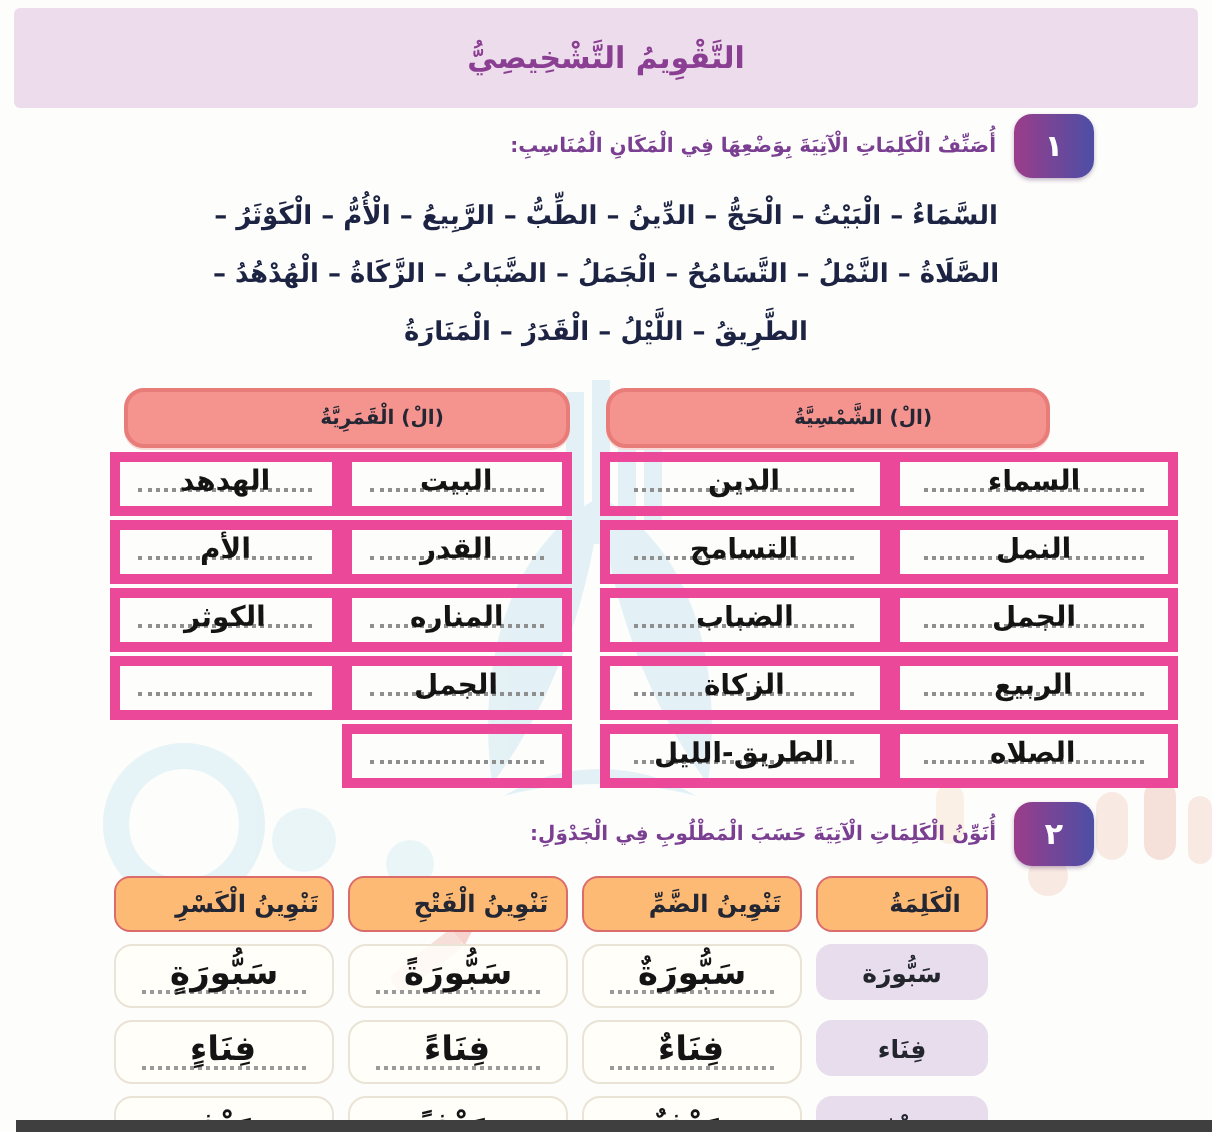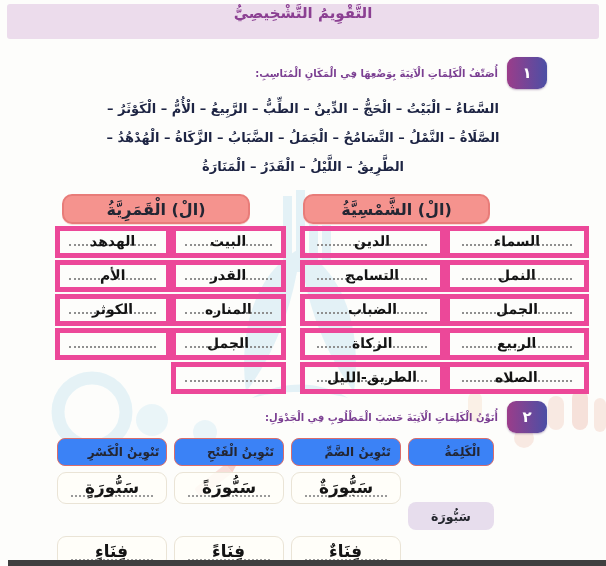--- a/index.html
+++ b/index.html
@@ -6,23 +6,23 @@
   .page{
     position:relative;width:606px;height:566px;overflow:hidden;
     background:#fdfdfb;direction:rtl;
     font-family:"DejaVu Sans",sans-serif;
   }
   .wm{position:absolute;inset:0;z-index:0;pointer-events:none;}
   .layer{position:absolute;inset:0;z-index:1;}
 
   
   .title-banner{
-    position:absolute;top:4px;right:7px;left:7px;height:35px;
+    position:absolute;top:4px;right:7px;left:7px;height:50px;
     background:#ecdcec;border-radius:3px;
-    display:flex;align-items:flex-start;justify-content:center;
+    display:flex;align-items:center;justify-content:center;
     color:#8b3f92;font-weight:bold;font-size:15px;
   }
 
   
   .q-head{position:absolute;display:flex;align-items:center;gap:9px;}
   .q1-head{top:57px;right:59px;}
   .q2-head{top:401px;right:59px;}
   .q-badge{
     width:40px;height:32px;border-radius:9px;flex:0 0 auto;
     background:linear-gradient(to left,#4c4fa5,#9b3d8a);
@@ -37,22 +37,23 @@
     position:absolute;top:94px;right:12px;left:12px;
     text-align:center;color:#1d2443;font-weight:bold;
     font-size:13px;line-height:29px;
   }
 
   
   .group-banner{
     position:absolute;height:26px;border-radius:10px;
     background:#f5938e;border:2px solid #e87c79;
     display:flex;align-items:center;justify-content:center;
-    color:#232633;font-weight:bold;font-size:16px;
+    color:#232633;font-weight:bold;font-size:10px;
     box-shadow:0 1px 0 #f8d9d6;
+    padding-left:35px;
   }
   .banner-sun{top:194px;left:303px;width:183px;}
   .banner-moon{top:194px;left:62px;width:184px;}
 
   
   .sort-table{
     position:absolute;top:226px;display:grid;
     grid-template-columns:1fr 1fr;grid-auto-rows:32px;
     row-gap:2px;column-gap:0;
   }
@@ -72,29 +73,29 @@
     line-height:1;padding-bottom:2px;
   }
 
   
   .tanween{
     position:absolute;top:438px;left:57px;width:437px;
     display:grid;grid-template-columns:86px 1fr 1fr 1fr;
     column-gap:7px;row-gap:6px;
   }
   .th-badge{
-    height:26px;border-radius:8px;background:#3b82f6;
+    height:26px;border-radius:8px;background:#fdba74;
     border:1.5px solid #da6d6b;
     display:flex;align-items:center;justify-content:center;
     color:#232633;font-weight:bold;font-size:12px;padding-left:23px;
   }
   .word-badge{
     height:28px;border-radius:8px;background:#e7dded;
     display:flex;align-items:center;justify-content:center;
-    color:#24262e;font-weight:bold;font-size:12.5px;margin-top:30px;
+    color:#24262e;font-weight:bold;font-size:12.5px;
   }
   .ans-cell{
     position:relative;height:30px;border-radius:9px;
     background:rgba(255,254,248,.85);border:1px solid #eae4d6;
     display:flex;align-items:center;justify-content:center;
   }
   .ans-cell .dots{
     position:absolute;left:12%;right:12%;bottom:6px;height:0;
     border-bottom:2px dotted #9a9a9a;
   }

